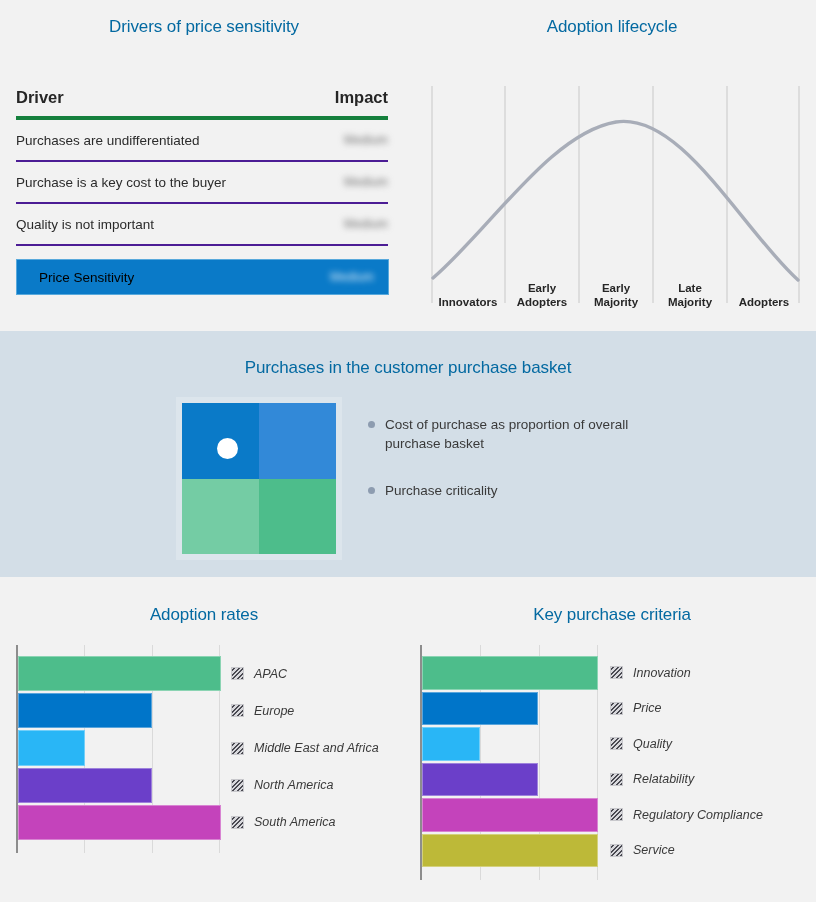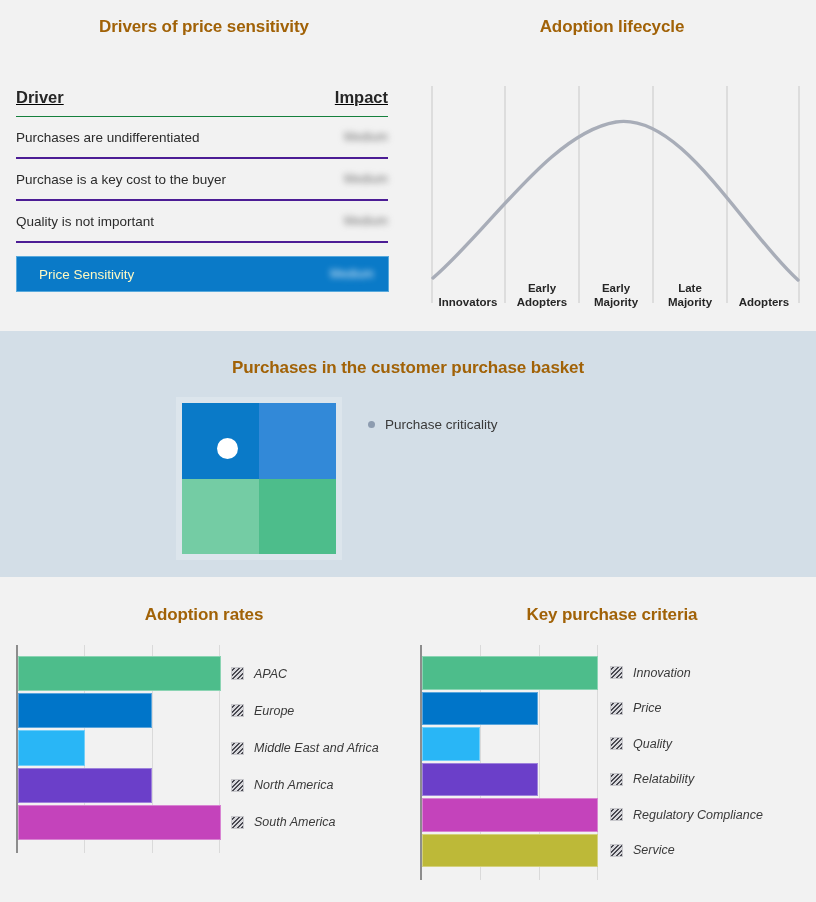--- a/index.html
+++ b/index.html
@@ -34,22 +34,22 @@
   }
   .band-bottom {
     position: absolute;
     left: 0; top: 577px;
     width: 816px; height: 325px;
     background: #f2f2f2;
   }
 
   .panel-title {
     font-size: 17px;
-    font-weight: bold;
-    color: #a16207;
+    font-weight: normal;
+    color: #0369a1;
     text-align: center;
     letter-spacing: -0.1px;
   }
 
   
   .drivers-panel {
     position: absolute;
     left: 0; top: 0;
     width: 408px; height: 331px;
   }
@@ -58,22 +58,21 @@
   .drivers-table {
     position: absolute;
     left: 16px; top: 88px;
     width: 372px;
   }
   .dt-head {
     display: flex;
     justify-content: space-between;
     align-items: flex-end;
     padding-bottom: 9px;
-    border-bottom: 1px solid #15803d;
-    text-decoration: underline;
+    border-bottom: 4px solid #15803d;
   }
   .dt-head .col-driver,
   .dt-head .col-impact {
     font-size: 16.5px;
     font-weight: bold;
     color: #262626;
   }
   .dt-row {
     display: flex;
     justify-content: space-between;
@@ -99,21 +98,21 @@
     align-items: center;
     height: 36px;
     background: #0a7ac8;
     margin-top: 13px;
     padding: 0 14px 0 22px;
     border: 1px solid #58a9dc;
     width: 373px;
   }
   .dt-row-highlight .cell-driver {
     font-size: 13.5px;
-    color: #fef9c3;
+    color: #000000;
   }
   .dt-row-highlight .cell-impact {
     color: #eaf3fb;
     filter: blur(3.2px);
   }
 
   
   .lifecycle-panel {
     position: absolute;
     left: 408px; top: 0;
@@ -382,20 +381,24 @@
         <div class="q-tr"></div>
         <div class="q-bl"></div>
         <div class="q-br"></div>
         <div class="matrix-dot"></div>
       </div>
     </div>
 
     <div class="basket-legend">
       <div class="bl-item">
         <span class="bl-bullet"></span>
+        <span class="bl-text">Cost of purchase as proportion of overall purchase basket</span>
+      </div>
+      <div class="bl-item">
+        <span class="bl-bullet"></span>
         <span class="bl-text">Purchase criticality</span>
       </div>
     </div>
   </div>
 
   <div class="adoption-panel">
     <div class="panel-title">Adoption rates</div>
 
     <div class="bar-area">
       <div class="plot">

